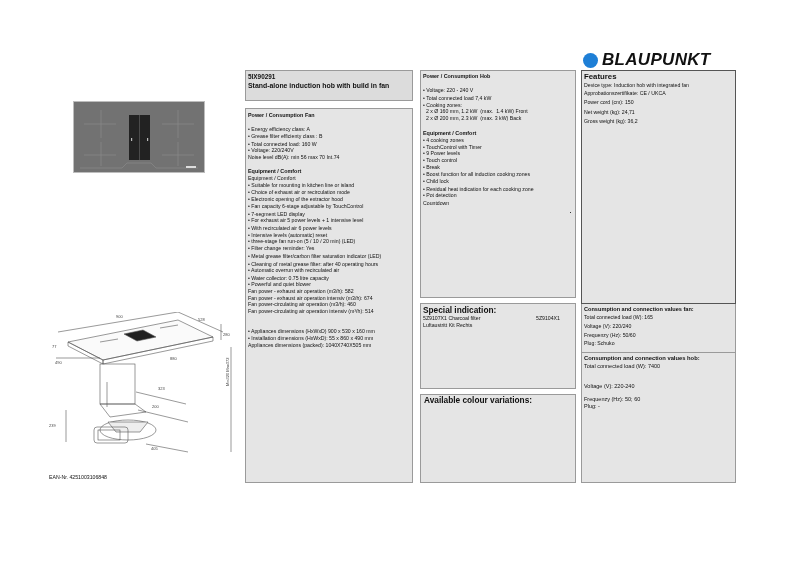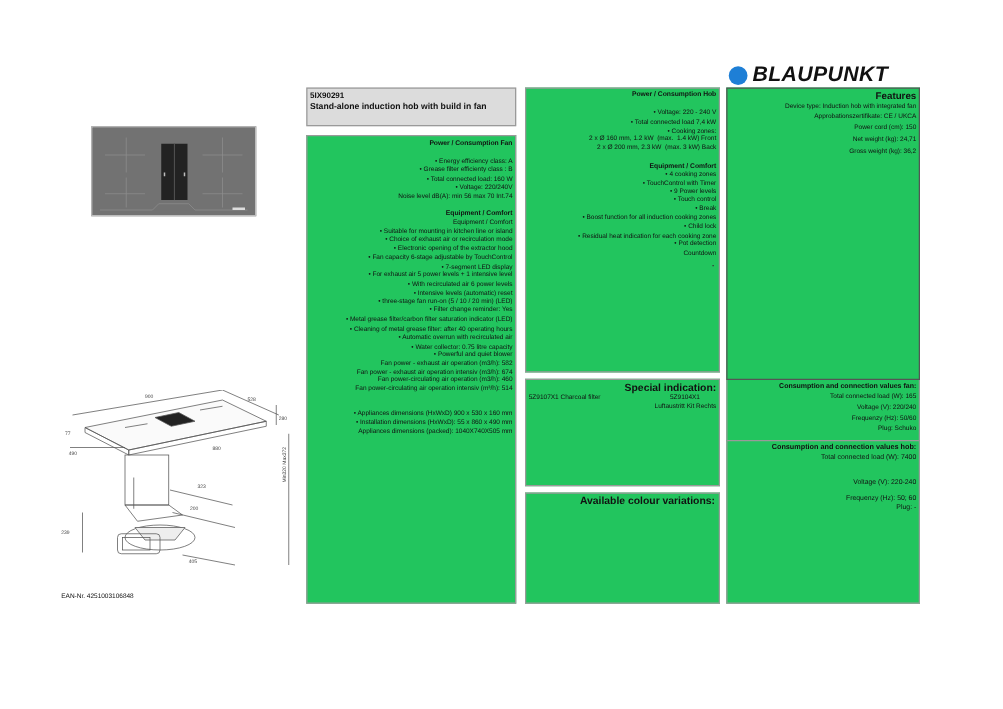--- a/index.html
+++ b/index.html
@@ -1,18 +1,18 @@
 <!DOCTYPE html>
 <html><head>
 <meta charset="utf-8">
 <style>
   html,body{margin:0;padding:0;background:#ffffff;}
   body{width:802px;height:567px;position:relative;overflow:hidden;font-family:"Liberation Sans",sans-serif;color:#111;}
   .abs{position:absolute;}
-  .box{position:absolute;border:1px solid #9a9a9a;box-sizing:border-box;background:#22c55e;text-align:right;}
+  .box{position:absolute;border:1px solid #9a9a9a;box-sizing:border-box;background:#e5e5e5;}
   .box.dark{border-color:#555;}
   .t{font-size:5.2px;line-height:6.9px;white-space:nowrap;}
   .h{font-size:5.4px;font-weight:bold;line-height:7px;white-space:nowrap;}
   .big{font-size:8.3px;font-weight:bold;line-height:10px;white-space:nowrap;}
   .title-box{position:absolute;left:245px;top:70px;width:168px;height:31px;background:#dcdcdc;border:1px solid #9a9a9a;box-sizing:border-box;padding:2px 2px;}
   .title-box .num{font-size:6.4px;font-weight:bold;line-height:8px;}
   .title-box .name{font-size:6.9px;font-weight:bold;line-height:9px;white-space:nowrap;}
   .logo{position:absolute;left:583px;top:51px;height:18px;display:flex;align-items:center;}
   .logo .dot{width:15px;height:15px;border-radius:50%;background:#1e7fd6;margin-right:4px;}
   .logo .word{font-size:17px;font-weight:bold;font-style:italic;letter-spacing:0.3px;color:#111;}

